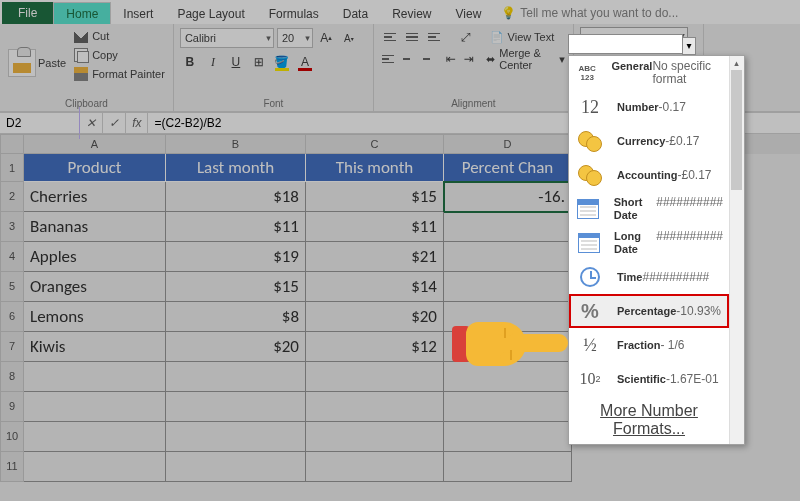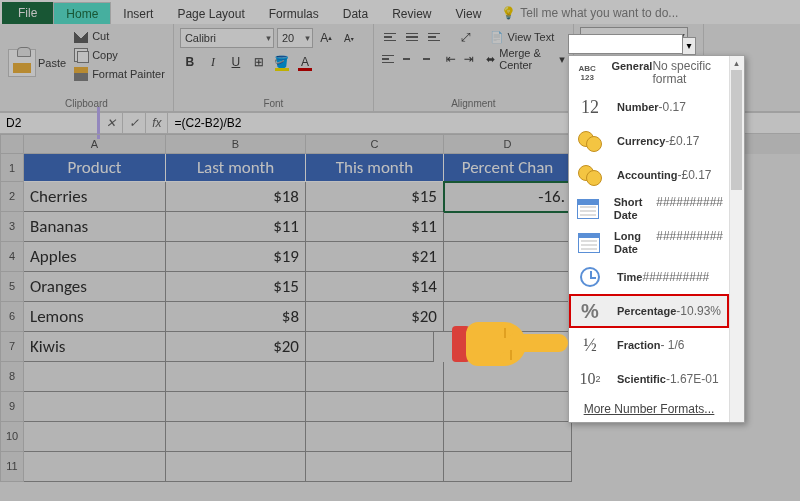--- a/index.html
+++ b/index.html
@@ -34,21 +34,21 @@
 .ital{font-style:italic;font-family:serif}
 .under{text-decoration:underline}
 .aligngrp{width:200px}
 .alignrow{display:flex;gap:2px;align-items:center;height:20px;margin-bottom:2px}
 .bars{display:flex;flex-direction:column;gap:2px;width:12px}
 .bars span{height:1.5px;background:#666}
 .numbox{border:1px solid #aaa;background:#fff;height:20px;width:108px;position:relative}
 .numbox::after{content:"▾";position:absolute;right:2px;top:2px;font-size:10px;color:#666}
 
 .namefb{height:22px;background:#fff;border-top:1px solid #d4d4d4;border-bottom:1px solid #d4d4d4;display:flex;align-items:center;font-size:12px}
-.namebox{width:100px;border-right:3px solid #c4b5fd;padding:16px 6px;height:100%;display:flex;align-items:center}
+.namebox{width:80px;border-right:1px solid #c4b5fd;padding:16px 6px;height:100%;display:flex;align-items:center}
 .fxbtn{padding:0 6px;color:#666;font-style:italic;border-right:1px solid #d4d4d4;height:100%;display:flex;align-items:center}
 .formula{padding:0 6px;flex:1}
 
 .sheet{font-size:14px;color:#333}
 .colhdrs{display:flex;height:20px;background:#e6e6e6;font-size:11px;color:#555}
 .corner{width:24px;border:1px solid #ccc;background:#e6e6e6}
 .ch{border:1px solid #ccc;border-left:none;text-align:center;line-height:18px}
 .chA{width:142px}.chB{width:140px}.chC{width:138px}.chD{width:128px}
 .row{display:flex;height:30px}
 .rh{width:24px;background:#e6e6e6;border:1px solid #ccc;border-top:none;font-size:11px;color:#555;text-align:center;line-height:28px}
@@ -64,21 +64,21 @@
 .scrolltrack{position:absolute;right:0;top:0;width:15px;height:100%;background:#f0f0f0;border-left:1px solid #ddd}
 .scrollup{position:absolute;top:0;right:0;width:15px;height:14px;text-align:center;font-size:9px;line-height:14px;color:#666}
 .scrollthumb{position:absolute;top:14px;right:2px;width:11px;height:120px;background:#c8c8c8}
 .dditem{display:flex;align-items:center;gap:12px;padding:4px 6px;cursor:pointer;margin-right:15px}
 .dditem.hl{outline:2px solid #d40000;outline-offset:-2px;background:#eee}
 .ddicon{width:30px;height:26px;display:flex;align-items:center;justify-content:center;font-size:14px;color:#555}
 .abc123{font-size:8px;line-height:9px;text-align:center;font-weight:bold}
 .ddtext{display:flex;flex-direction:row;line-height:13px}
 .ddtext b{font-weight:600;color:#333;font-size:11px}
 .ddtext span{color:#666;font-size:12px}
-.ddfoot{text-align:center;padding:6px;text-decoration:underline;color:#444;cursor:pointer;margin-right:15px;font-size:12px}
+.ddfoot{text-align:center;padding:6px;text-decoration:underline;color:#444;cursor:pointer;margin-right:15px;font-size:16px}
 
 .hand{position:absolute;top:322px;left:466px;z-index:200}
 .hand .palm{width:60px;height:44px;background:#f5b936;border-radius:12px 22px 22px 12px;position:relative}
 .hand .finger{position:absolute;left:54px;top:12px;width:48px;height:18px;background:#f5b936;border-radius:0 9px 9px 0}
 .hand .cuff{position:absolute;left:-14px;top:4px;width:18px;height:36px;background:#d9403a;border-radius:4px}
 .hand .k1{position:absolute;left:32px;top:2px;width:16px;height:12px;background:#f5b936;border-radius:8px}
 .hand .k2{position:absolute;left:34px;top:30px;width:14px;height:12px;background:#f5b936;border-radius:8px}
 .hand .line{position:absolute;width:2px;height:10px;background:#e0a020}
 .calendar{width:22px;height:20px;border:1px solid #5a8fd6;background:linear-gradient(#5a8fd6 0 25%,#fff 25%);position:relative}
 .calendar::after{content:"";position:absolute;top:6px;left:2px;right:2px;bottom:2px;background:repeating-linear-gradient(#ddd 0 2px,transparent 2px 4px)}
@@ -271,20 +271,21 @@
     <div class="rh">6</div>
     <div class="cell cA">Lemons</div>
     <div class="cell cB">$8</div>
     <div class="cell cC">$20</div>
     <div class="cell cD"></div>
   </div>
   <div class="row">
     <div class="rh">7</div>
     <div class="cell cA">Kiwis</div>
     <div class="cell cB">$20</div>
+    <div class="cell cC">$12</div>
     <div class="cell cD"></div>
   </div>
   <div class="row">
     <div class="rh">8</div>
     <div class="cell cA"></div>
     <div class="cell cB"></div>
     <div class="cell cC"></div>
     <div class="cell cD"></div>
   </div>
   <div class="row">

